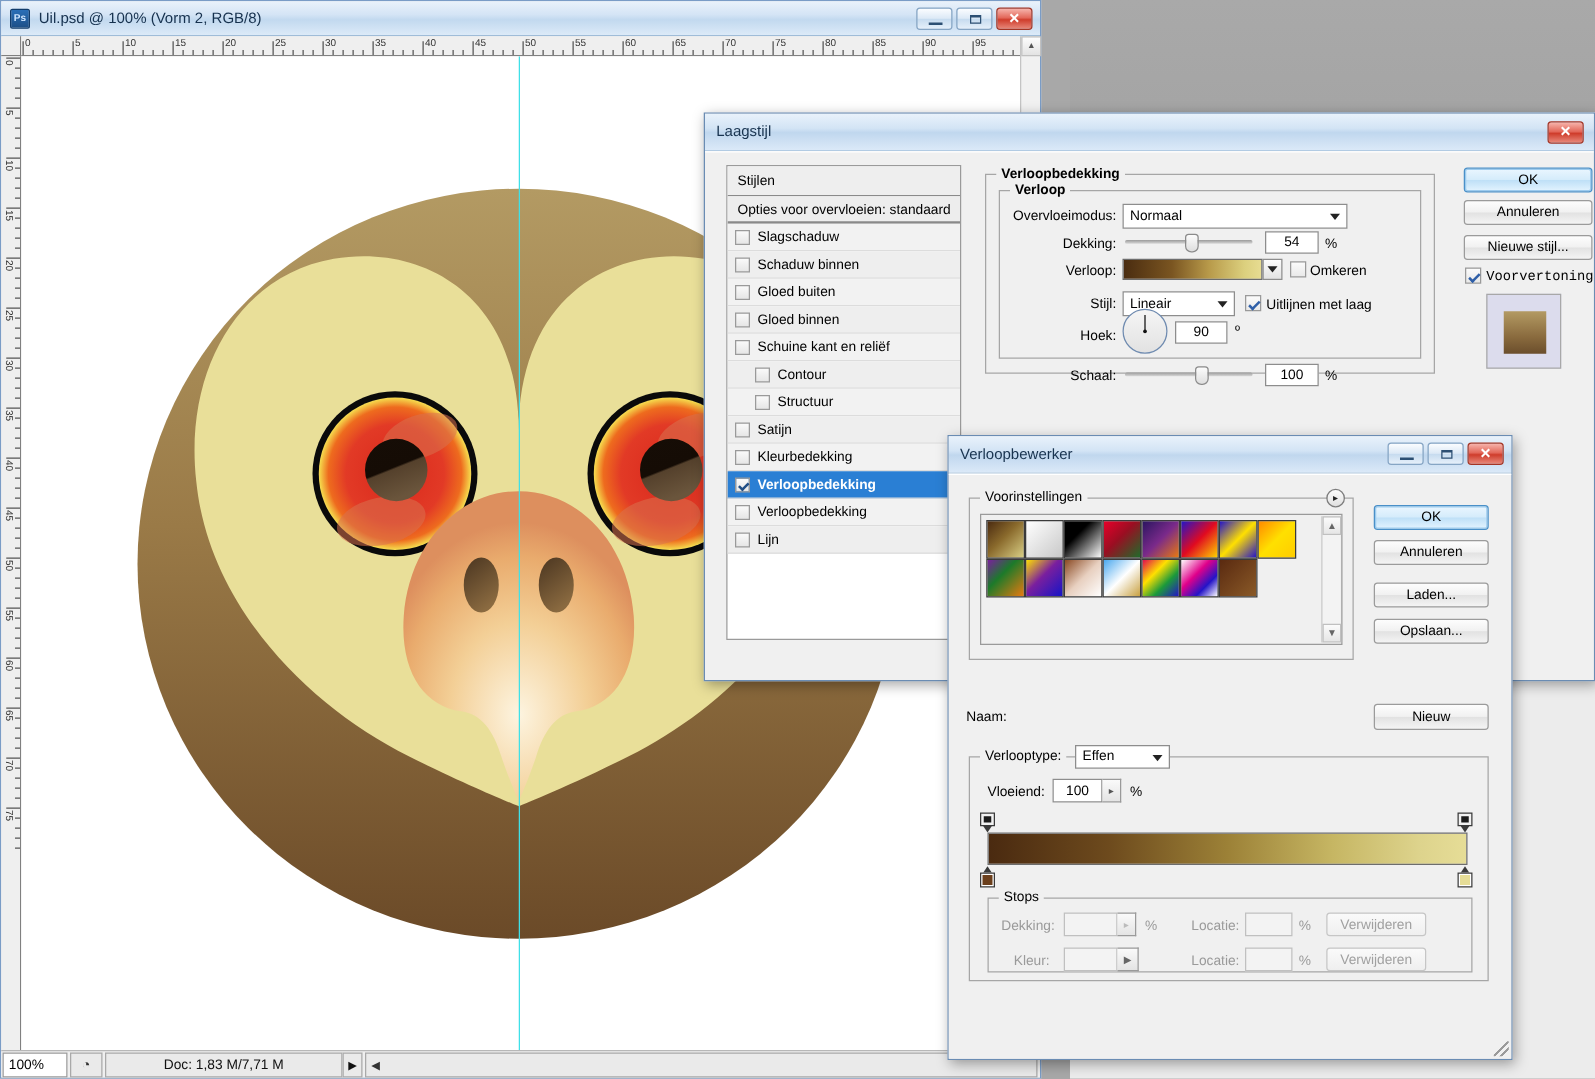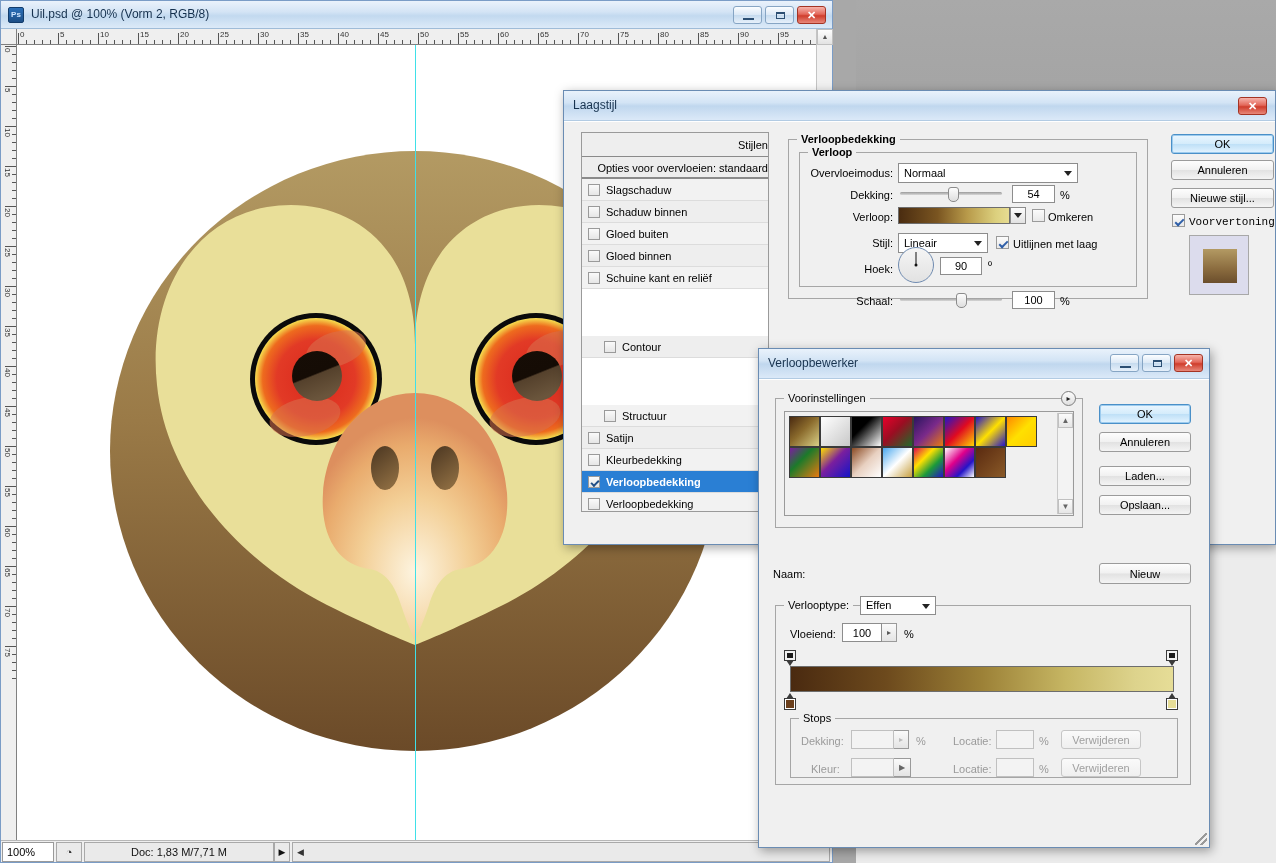--- a/index.html
+++ b/index.html
@@ -248,21 +248,21 @@
     font-size: 11px; padding: 5px 0 0 8px; color: #000;
   }
   .style-row {
     height: 22px; border-bottom: 1px solid #dcdcdc;
     font-size: 11px; color: #000;
     display: flex; align-items: center;
     padding-left: 6px; background: #f2f2f2;
     position: relative;
   }
   .style-row.alt { background: #eeeeee; }
-  .style-row.indent { padding-left: 22px; margin-top: 47px; }
+  .style-row.indent { padding-left: 22px; }
   .style-row.sel { background: #2a7fd4; color: #fff; font-weight: bold; }
   .style-row .scheck {
     width: 12px; height: 12px; margin-right: 6px; flex: 0 0 12px;
     background: linear-gradient(180deg,#fafafa,#e6e6e6);
     border: 1px solid #9a9a9a; position: relative;
   }
   .style-row.sel .scheck::after {
     content: ""; position: absolute; left: 2px; top: 3px;
     width: 6px; height: 3px; border-left: 2px solid #204e86; border-bottom: 2px solid #204e86;
     transform: rotate(-45deg);
@@ -724,21 +724,21 @@
     </div>
   </div>
 
   <div class="win" style="left:563px; top:90px; width:713px; height:455px;">
     <div class="win-title">
       <span class="txt">Laagstijl</span>
       <div class="winbtn close" style="position:absolute; right:8px; top:6px;">✕</div>
     </div>
     <div class="win-body">
 
-      <div class="styles-list" style="left:17px; top:10px; width:188px; height:380px;text-align:right;">
+      <div class="styles-list" style="left:17px; top:10px; width:188px; height:380px;">
         <div class="styles-head">Stijlen</div>
         <div class="styles-sub">Opties voor overvloeien: standaard</div>
         <div id="styles-items">
             <div class="style-row">
               <span class="scheck"></span>
               <span>Slagschaduw</span>
             </div>
             <div class="style-row alt">
               <span class="scheck"></span>
               <span>Schaduw binnen</span>

